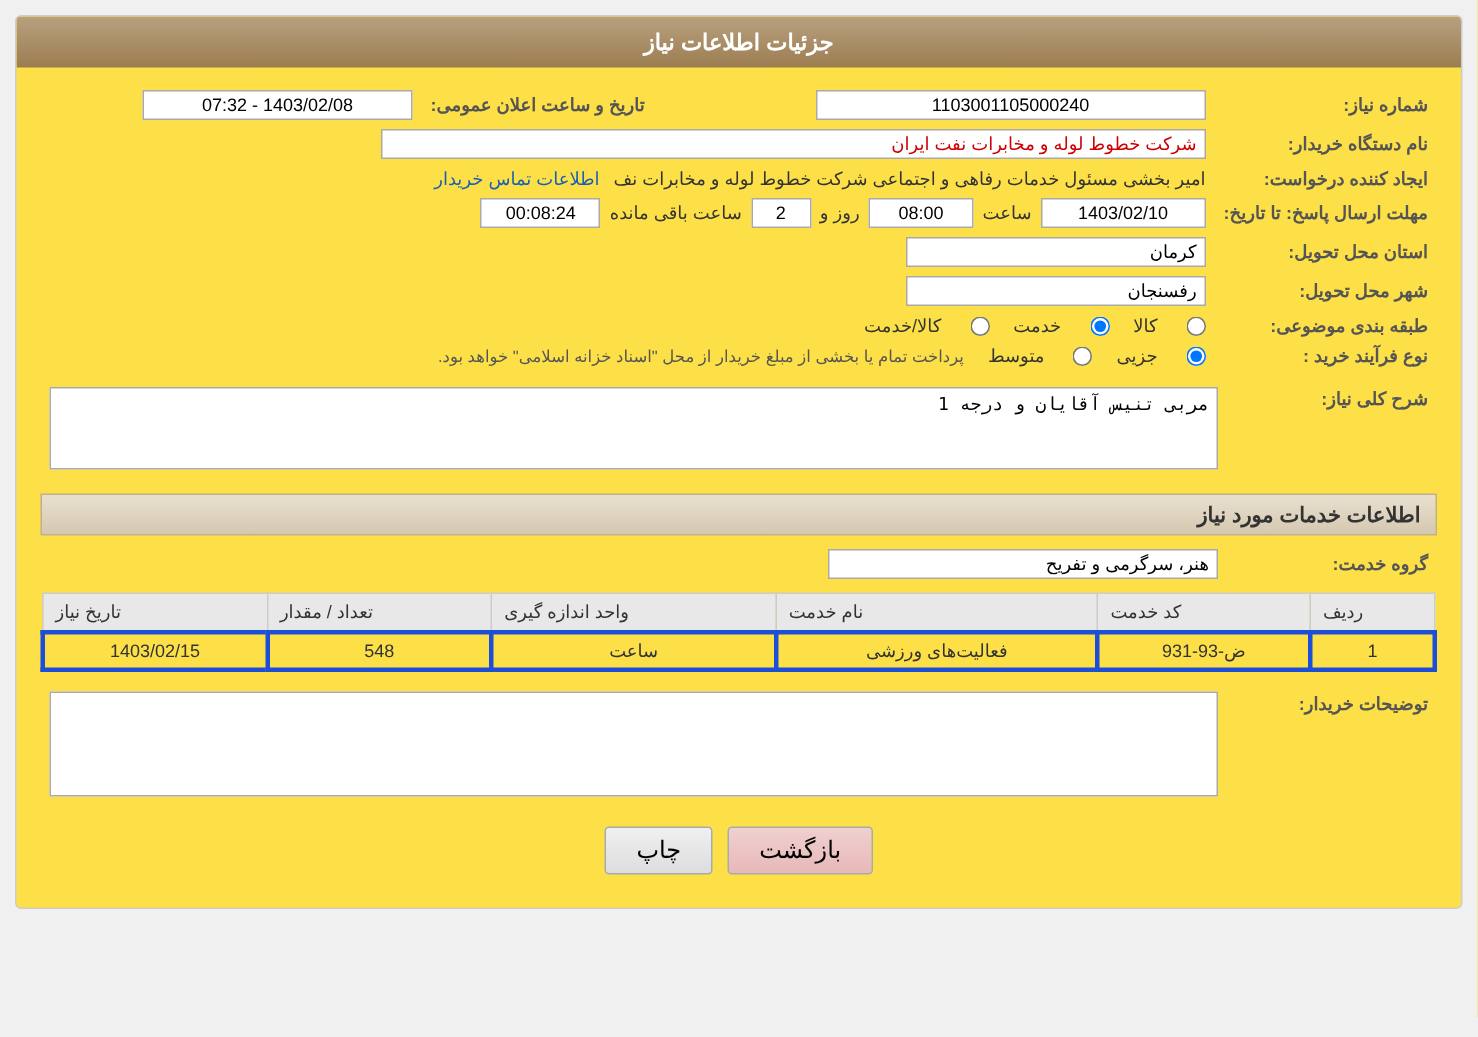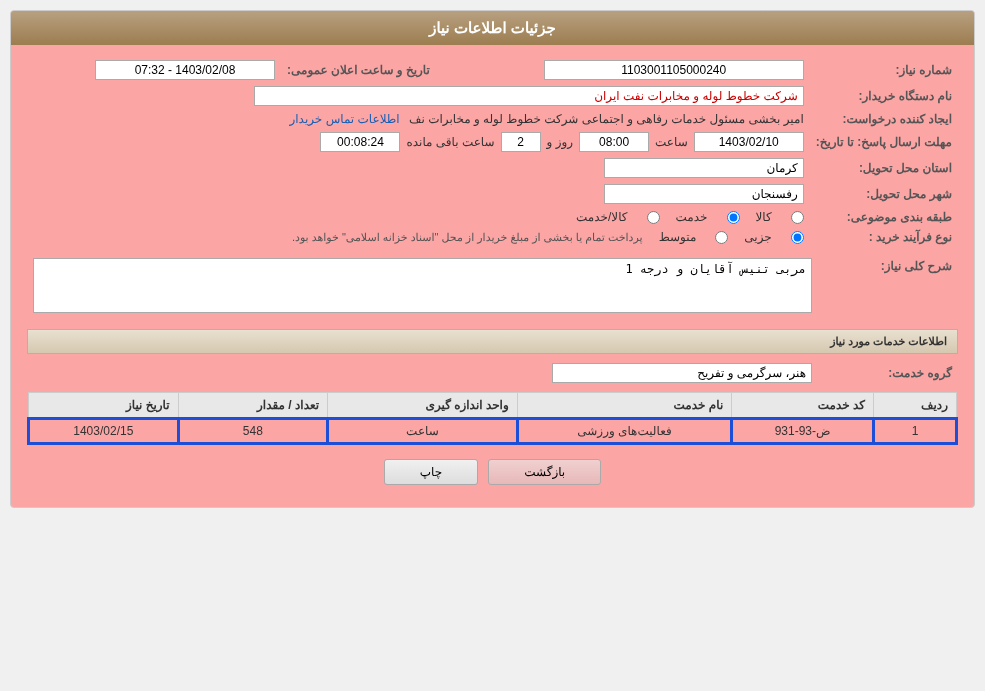--- a/index.html
+++ b/index.html
@@ -10,21 +10,21 @@
       direction: rtl;
       color: #333;
     }
     .page-wrapper {
       width: 985px;
       min-height: 691px;
       background: #f0f0f0;
       padding: 10px;
     }
     .main-card {
-      background: #fca5a5;
+      background: #fde047;
       border: 1px solid #ccc;
       border-radius: 4px;
       overflow: hidden;
     }
     .card-header {
       background: linear-gradient(to bottom, #b8a080, #9c7d50);
       color: #fff;
       text-align: center;
       padding: 8px 12px;
       font-size: 15px;
@@ -60,36 +60,36 @@
       font-size: 12px;
       font-family: Tahoma, Arial, sans-serif;
       direction: rtl;
     }
     .input-box.full { width: 100%; }
     .link-blue { color: #1a5fb4; text-decoration: none; }
     .section-header {
       background: linear-gradient(to bottom, #e8e0d0, #d5c8b0);
       border: 1px solid #c0b090;
       padding: 5px 10px;
-      font-size: 11px;
+      font-size: 14px;
       font-weight: bold;
       margin: 10px 0 6px 0;
       text-align: right;
     }
     .services-table {
       width: 100%;
       border-collapse: collapse;
       margin-top: 6px;
     }
     .services-table th {
       background: #e8e8e8;
       border: 1px solid #ccc;
       padding: 5px 8px;
-      text-align: right;
-      font-weight: bold;
+      text-align: left;
+      font-weight: normal;
     }
     .services-table td {
       border: 3px solid #1d4ed8;
       padding: 4px 8px;
       text-align: center;
     }
     .services-table tr:nth-child(even) td { background: #f9f9f9; }
     .radio-item {
       display: inline-flex;
       align-items: center;
@@ -107,23 +107,23 @@
       width: 100%;
       height: 70px;
       resize: none;
       font-family: Tahoma, Arial, sans-serif;
       font-size: 12px;
       direction: rtl;
       padding: 4px;
     }
     .btn {
       border: 1px solid #aaa;
-      padding: 5px 35px;
+      padding: 5px 20px;
       font-family: Tahoma, Arial, sans-serif;
-      font-size: 12px;
+      font-size: 16px;
       cursor: pointer;
       border-radius: 3px;
     }
     .btn-print {
       background: linear-gradient(to bottom, #f0f0f0, #ddd);
     }
     .btn-back {
       background: linear-gradient(to bottom, #f0d0d0, #e8b8b8);
     }
     .btn-row {
@@ -298,20 +298,30 @@
             <td>1</td>
             <td>ض-93-931</td>
             <td>فعالیت‌های ورزشی</td>
             <td>ساعت</td>
             <td>548</td>
             <td>1403/02/15</td>
           </tr>
         </tbody>
       </table>
 
+      <table class="info-table" style="margin-top:10px;">
+        <tbody>
+            <tr>
+          <td class="label-cell" style="vertical-align:top; padding-top:4px;">توضیحات خریدار:</td>
+          <td class="value-cell">
+            <textarea class="textarea-box" style=""></textarea>
+          </td>
+        </tr>
+      </tbody>
+        </table>
 
       <div class="btn-row">
         <button class="btn btn-back">بازگشت</button>
         <button class="btn btn-print">چاپ</button>
       </div>
     </div>
   </div>
 </div>
 
 </body></html>

